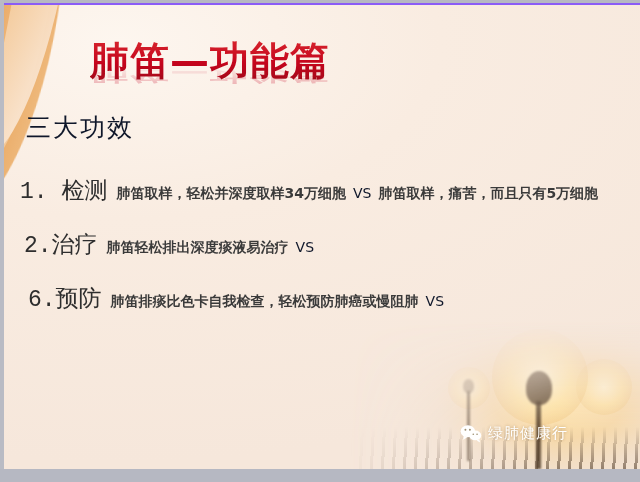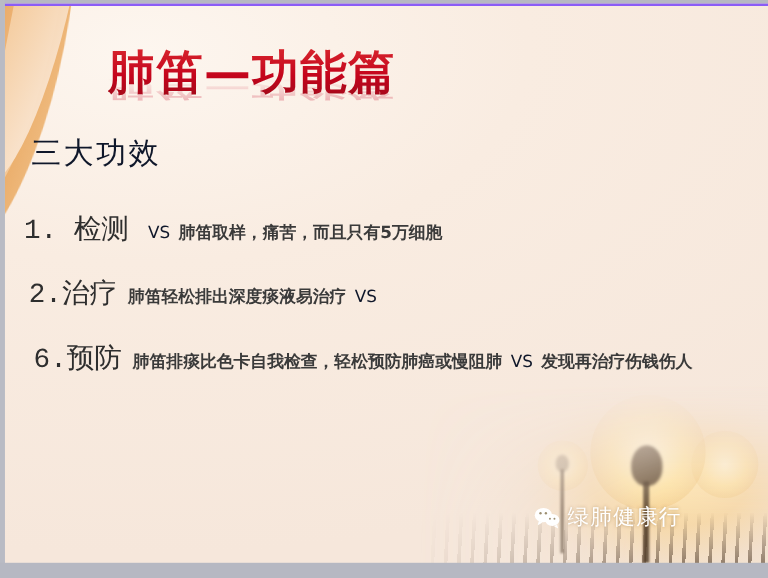--- a/index.html
+++ b/index.html
@@ -246,21 +246,21 @@
     position: absolute;
     right: 72px;
     bottom: 28px;
     display: flex;
     align-items: center;
     gap: 6px;
   }
   #wechat-icon { width: 22px; height: 19px; display: block; }
   #wechat-account-name {
     font-family: Liberation Sans, sans-serif;
-    font-size: 18px;
+    font-size: 15px;
     color: #ffffff;
     letter-spacing: 1px;
     text-shadow: 0 0 3px rgba(120,80,30,.45);
     white-space: nowrap;
   }
 
   
   #bottom-gutter {
     position: absolute;
     left: 0; right: 0; bottom: 0;
@@ -292,35 +292,35 @@
 
     <div id="title-block">
       <div id="slide-title">肺笛—功能篇</div>
       <div id="title-reflection">肺笛—功能篇</div>
     </div>
 
     <div id="subtitle">三大功效</div>
 
     <div class="benefit-row" id="benefit-row-0">
       <span class="benefit-label">1. 检测</span>
+      <span class="benefit-body">肺笛取样，轻松并深度取样34万细胞</span>
       <span class="vs-token">VS</span>
       <span class="benefit-body">肺笛取样，痛苦，而且只有5万细胞</span>
     </div>
 
     <div class="benefit-row" id="benefit-row-1">
       <span class="benefit-label">2.治疗</span>
       <span class="benefit-body">肺笛轻松排出深度痰液易治疗</span>
       <span class="vs-token">VS</span>
     </div>
 
     <div class="benefit-row" id="benefit-row-2">
       <span class="benefit-label">6.预防</span>
       <span class="benefit-body">肺笛排痰比色卡自我检查，轻松预防肺癌或慢阻肺</span>
       <span class="vs-token">VS</span>
-      <span class="benefit-body">发现再治疗伤钱伤人</span>
     </div>
 
     <div id="photo-dandelion">
       <div id="photo-sky"></div>
       <div class="puff puff-far"></div>
       <div class="puff puff-small"></div>
       <div class="puff puff-main"></div>
       <div class="seedhead seedhead-small"></div>
       <div class="seedhead seedhead-main"></div>
       <div class="stem stem-small"></div>

